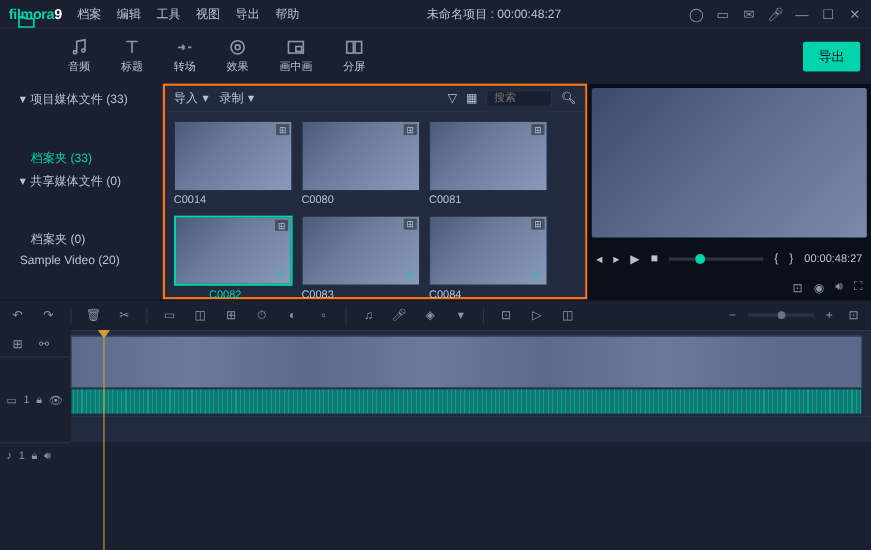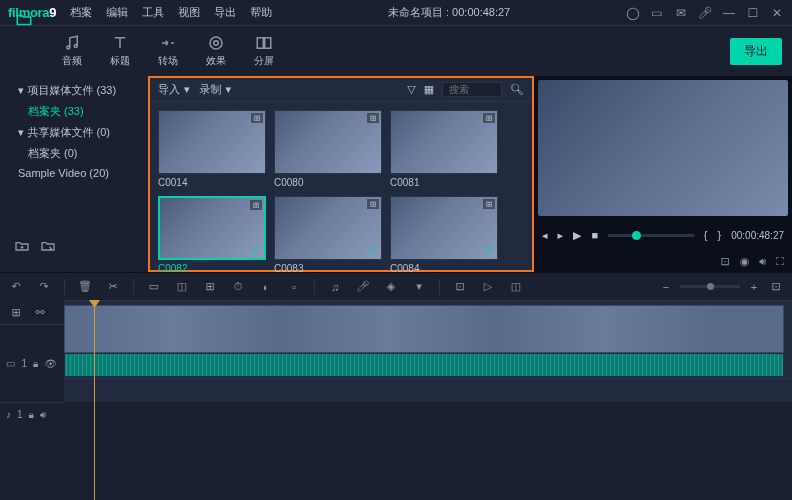--- a/index.html
+++ b/index.html
@@ -15,35 +15,35 @@
 .tabs { height: 50px; background: #1a2030; display: flex; align-items: center; padding: 0 8px; gap: 16px; }
 .tab { display: flex; flex-direction: column; align-items: center; gap: 2px; cursor: pointer; padding: 4px 6px; min-width: 32px; }
 .tab.active { color: #00d4aa; gap: 48px; }
 .tab-icon { width: 18px; height: 18px; display: flex; align-items: center; justify-content: center; }
 .tab-label { font-size: 10px; }
 .export-btn { margin-left: auto; background: #00d4aa; color: #0a1020; padding: 5px 14px; border-radius: 2px; cursor: pointer; font-size: 12px; font-weight: 500; margin-right: 2px; }
 .main { display: flex; height: 196px; }
 .sidebar { width: 148px; background: #1a2030; padding: 4px 0; font-size: 11px; }
 .side-item { padding: 3px 14px 3px 18px; cursor: pointer; display: flex; align-items: center; }
 .side-item.selected { color: #00d4aa; }
-.side-item.indent { padding-left: 28px; }
+.side-item.indent { padding-left: 28px; margin-top: 32px; }
 .side-bottom-icon { width: 16px; height: 16px; cursor: pointer; color: #8a96a8; }
 .media-pane { flex: 1; background: #212a3e; border: 2px solid #f97316; }
 .media-toolbar { height: 24px; display: flex; align-items: center; padding: 0 8px; gap: 10px; font-size: 11px; border-bottom: 1px solid #2a3445; }
 .dropdown { display: flex; align-items: center; gap: 4px; cursor: pointer; }
 .media-toolbar-right { margin-left: auto; display: flex; gap: 8px; align-items: center; }
 .search-box { background: #1a2030; border: 1px solid #2a3445; padding: 1px 6px; width: 60px; font-size: 10px; color: #6a7688; }
 .thumbs { display: flex; flex-wrap: wrap; gap: 8px; padding: 8px; overflow: auto; height: 170px; }
 .thumb { width: 108px; }
 .thumb-img { width: 108px; height: 64px; background: linear-gradient(135deg, #4a5a7a 0%, #6a7a9a 40%, #8a9aba 100%); position: relative; border: 1px solid #2a3445; }
 .thumb.selected .thumb-img { border: 2px solid #00d4aa; }
 .thumb-check { position: absolute; bottom: 2px; right: 3px; color: #00d4aa; font-size: 12px; }
 .thumb-badge { position: absolute; top: 2px; right: 2px; width: 12px; height: 10px; background: rgba(0,0,0,0.4); font-size: 8px; display: flex; align-items: center; justify-content: center; }
 .thumb-label { font-size: 10px; padding-top: 3px; color: #b8c2d0; }
-.thumb.selected .thumb-label { color: #00d4aa; }
+.thumb.selected .thumb-label { color: #00d4aa; margin-left: 32px; }
 .preview { width: 258px; background: #0a0f1a; display: flex; flex-direction: column; }
 .preview-video { flex: 1; background: linear-gradient(135deg, #3a4a6a 0%, #5a6a8a 45%, #7a8aaa 100%); position: relative; margin: 4px; border-radius: 2px; }
 .preview-controls { height: 30px; display: flex; align-items: center; gap: 10px; padding: 0 8px; }
 .pc-btn { cursor: pointer; color: #b8c2d0; font-size: 11px; }
 .pc-slider { flex: 1; height: 3px; background: #2a3445; position: relative; }
 .pc-slider-dot { position: absolute; left: 28%; top: -3px; width: 9px; height: 9px; background: #00d4aa; border-radius: 50%; }
 .pc-time { font-size: 10px; color: #b8c2d0; }
 .preview-bottom { height: 22px; display: flex; align-items: center; justify-content: flex-end; gap: 10px; padding: 0 8px; color: #8a96a8; }
 .tl-toolbar { height: 28px; background: #1a2030; display: flex; align-items: center; gap: 12px; padding: 0 8px; border-top: 1px solid #0a0f1a; }
 .tl-tool { cursor: pointer; color: #8a96a8; display: flex; align-items: center; justify-content: center; width: 16px; height: 16px; }
@@ -135,20 +135,29 @@
         <svg viewBox="0 0 24 24" fill="none" stroke="#8a96a8" stroke-width="2">
           <circle cx="12" cy="12" r="8"></circle>
           <circle cx="12" cy="12" r="3"></circle>
         </svg>
       </div>
     <div class="tab-label">效果</div>
   </div>
   <div class="tab">
     <div class="tab-icon">
         <svg viewBox="0 0 24 24" fill="none" stroke="#8a96a8" stroke-width="2">
+          <rect x="3" y="5" width="18" height="14"></rect>
+          <rect x="12" y="11" width="7" height="6"></rect>
+        </svg>
+      </div>
+    <div class="tab-label">画中画</div>
+  </div>
+  <div class="tab">
+    <div class="tab-icon">
+        <svg viewBox="0 0 24 24" fill="none" stroke="#8a96a8" stroke-width="2">
           <rect x="3" y="5" width="8" height="14"></rect>
           <rect x="13" y="5" width="8" height="14"></rect>
         </svg>
       </div>
     <div class="tab-label">分屏</div>
   </div>
   <div class="export-btn">导出</div>
 </div>
 
 <div class="main">

